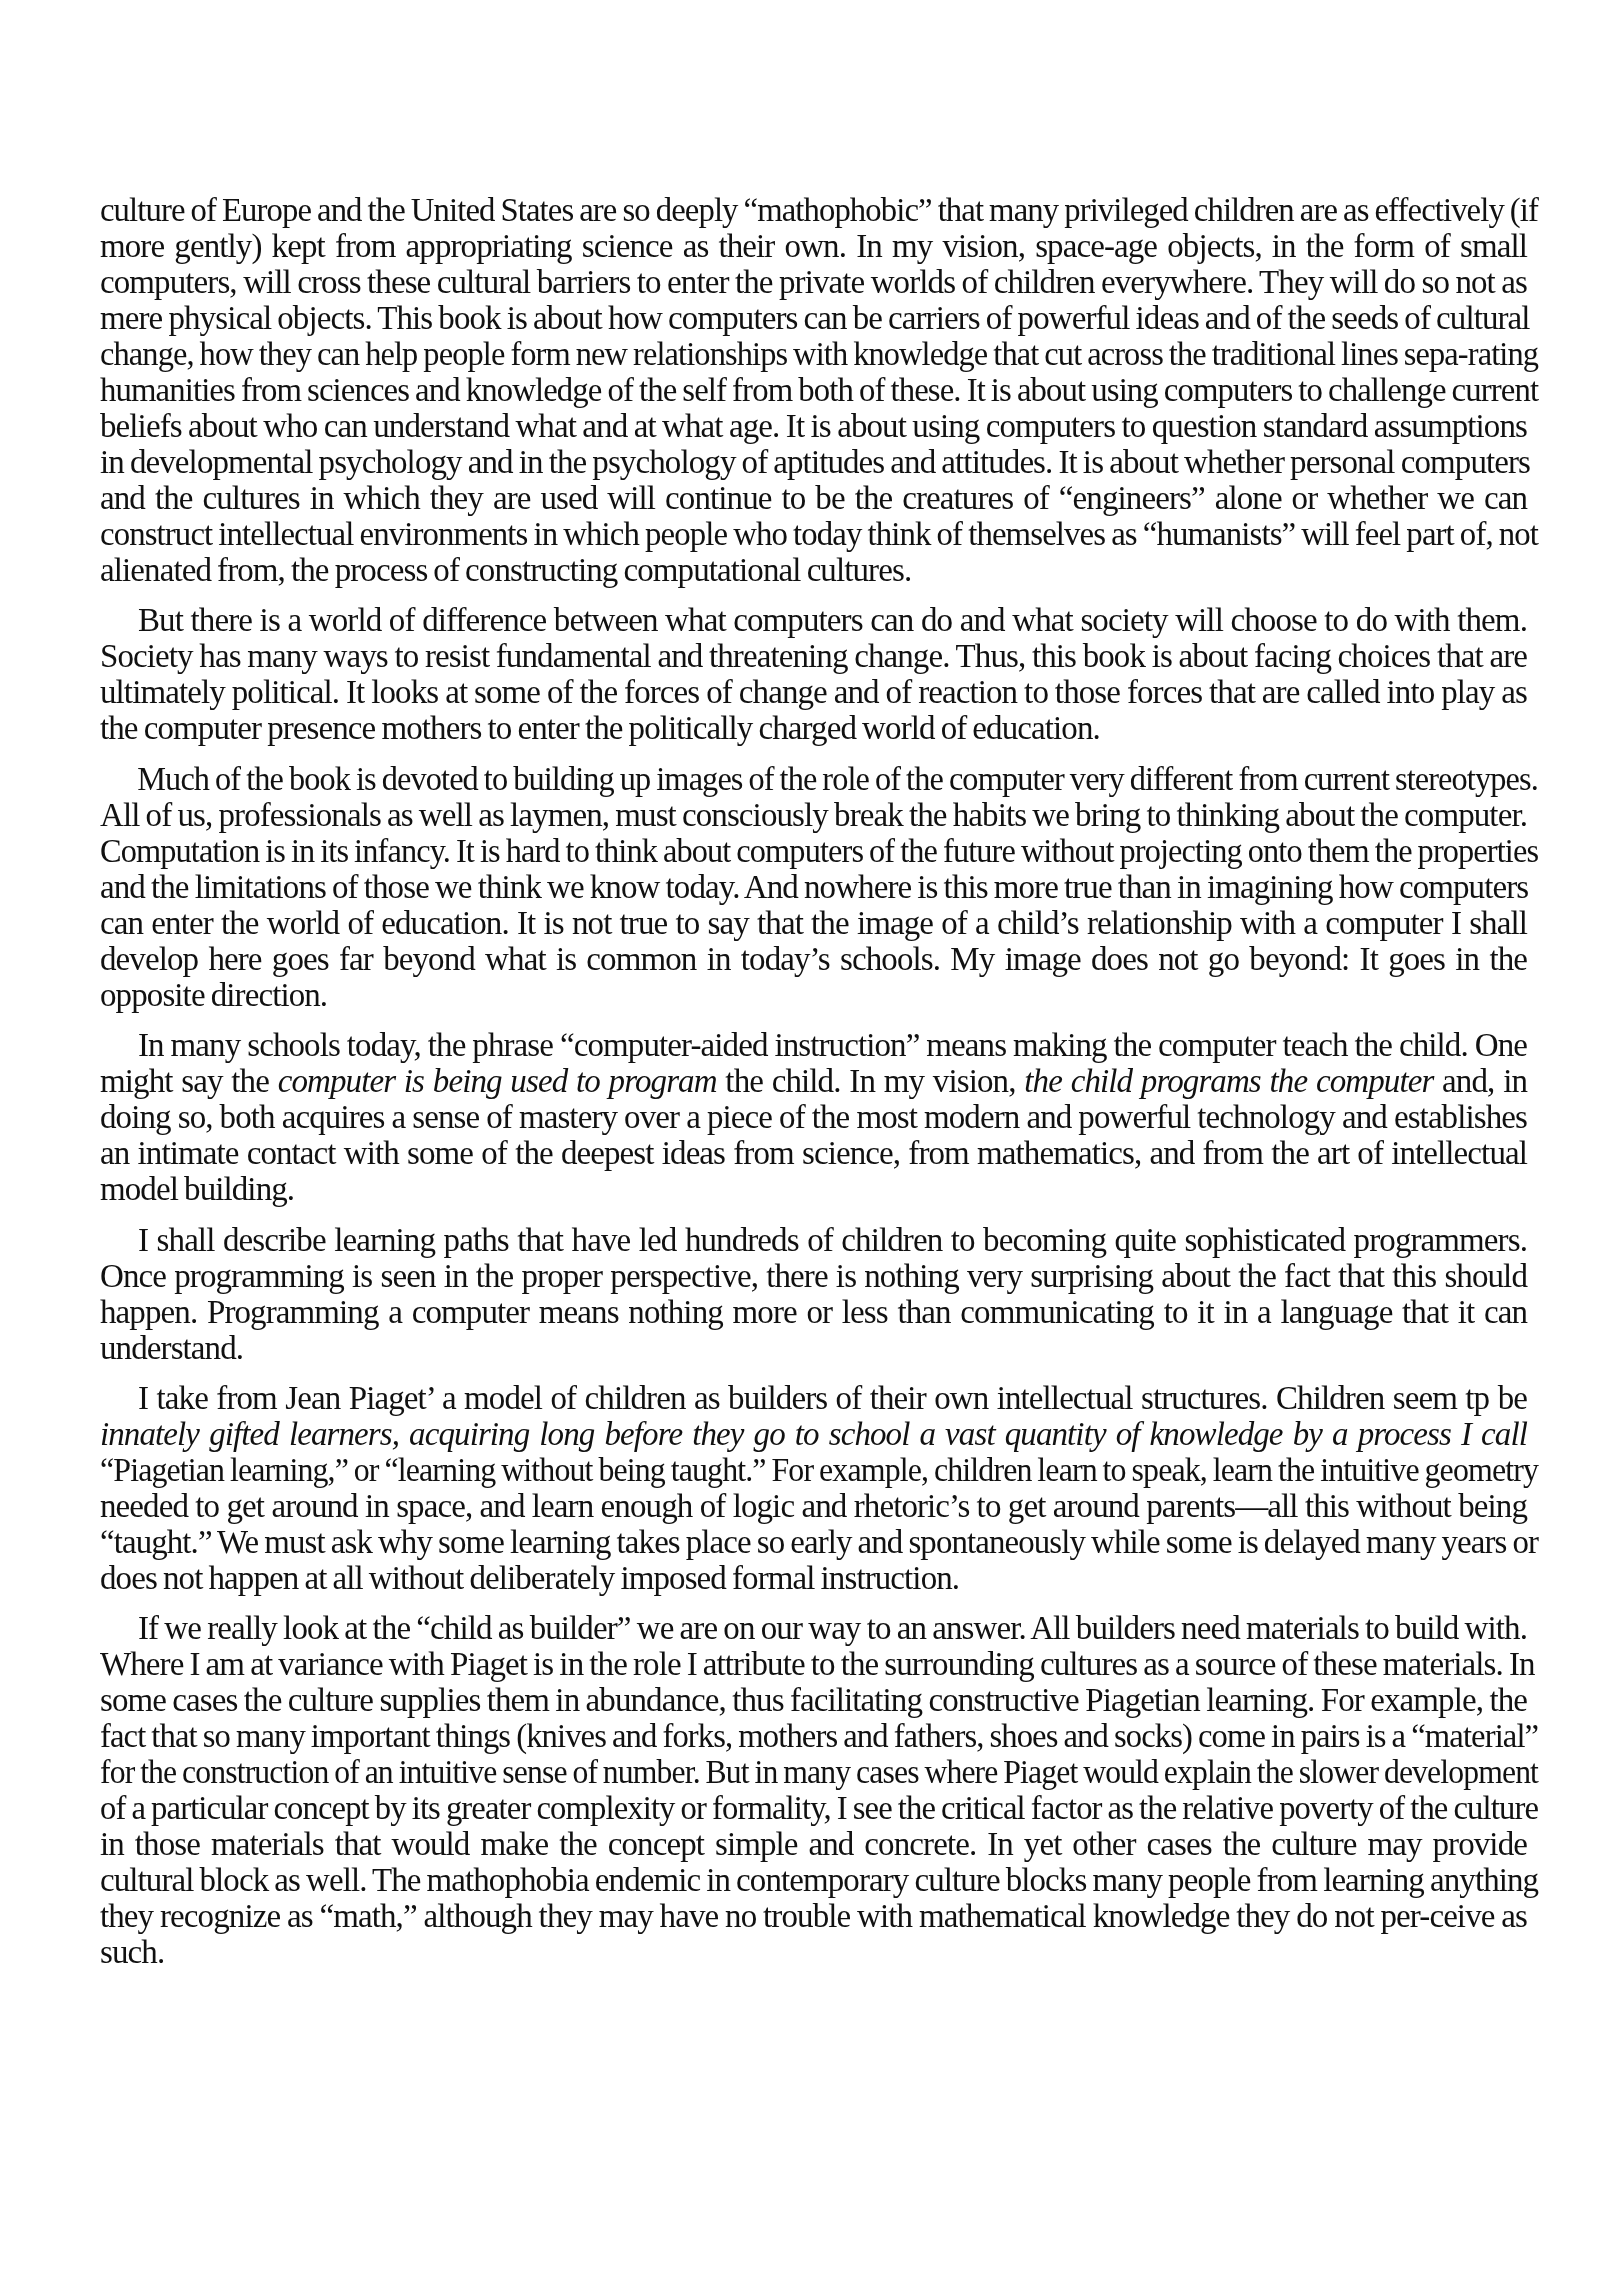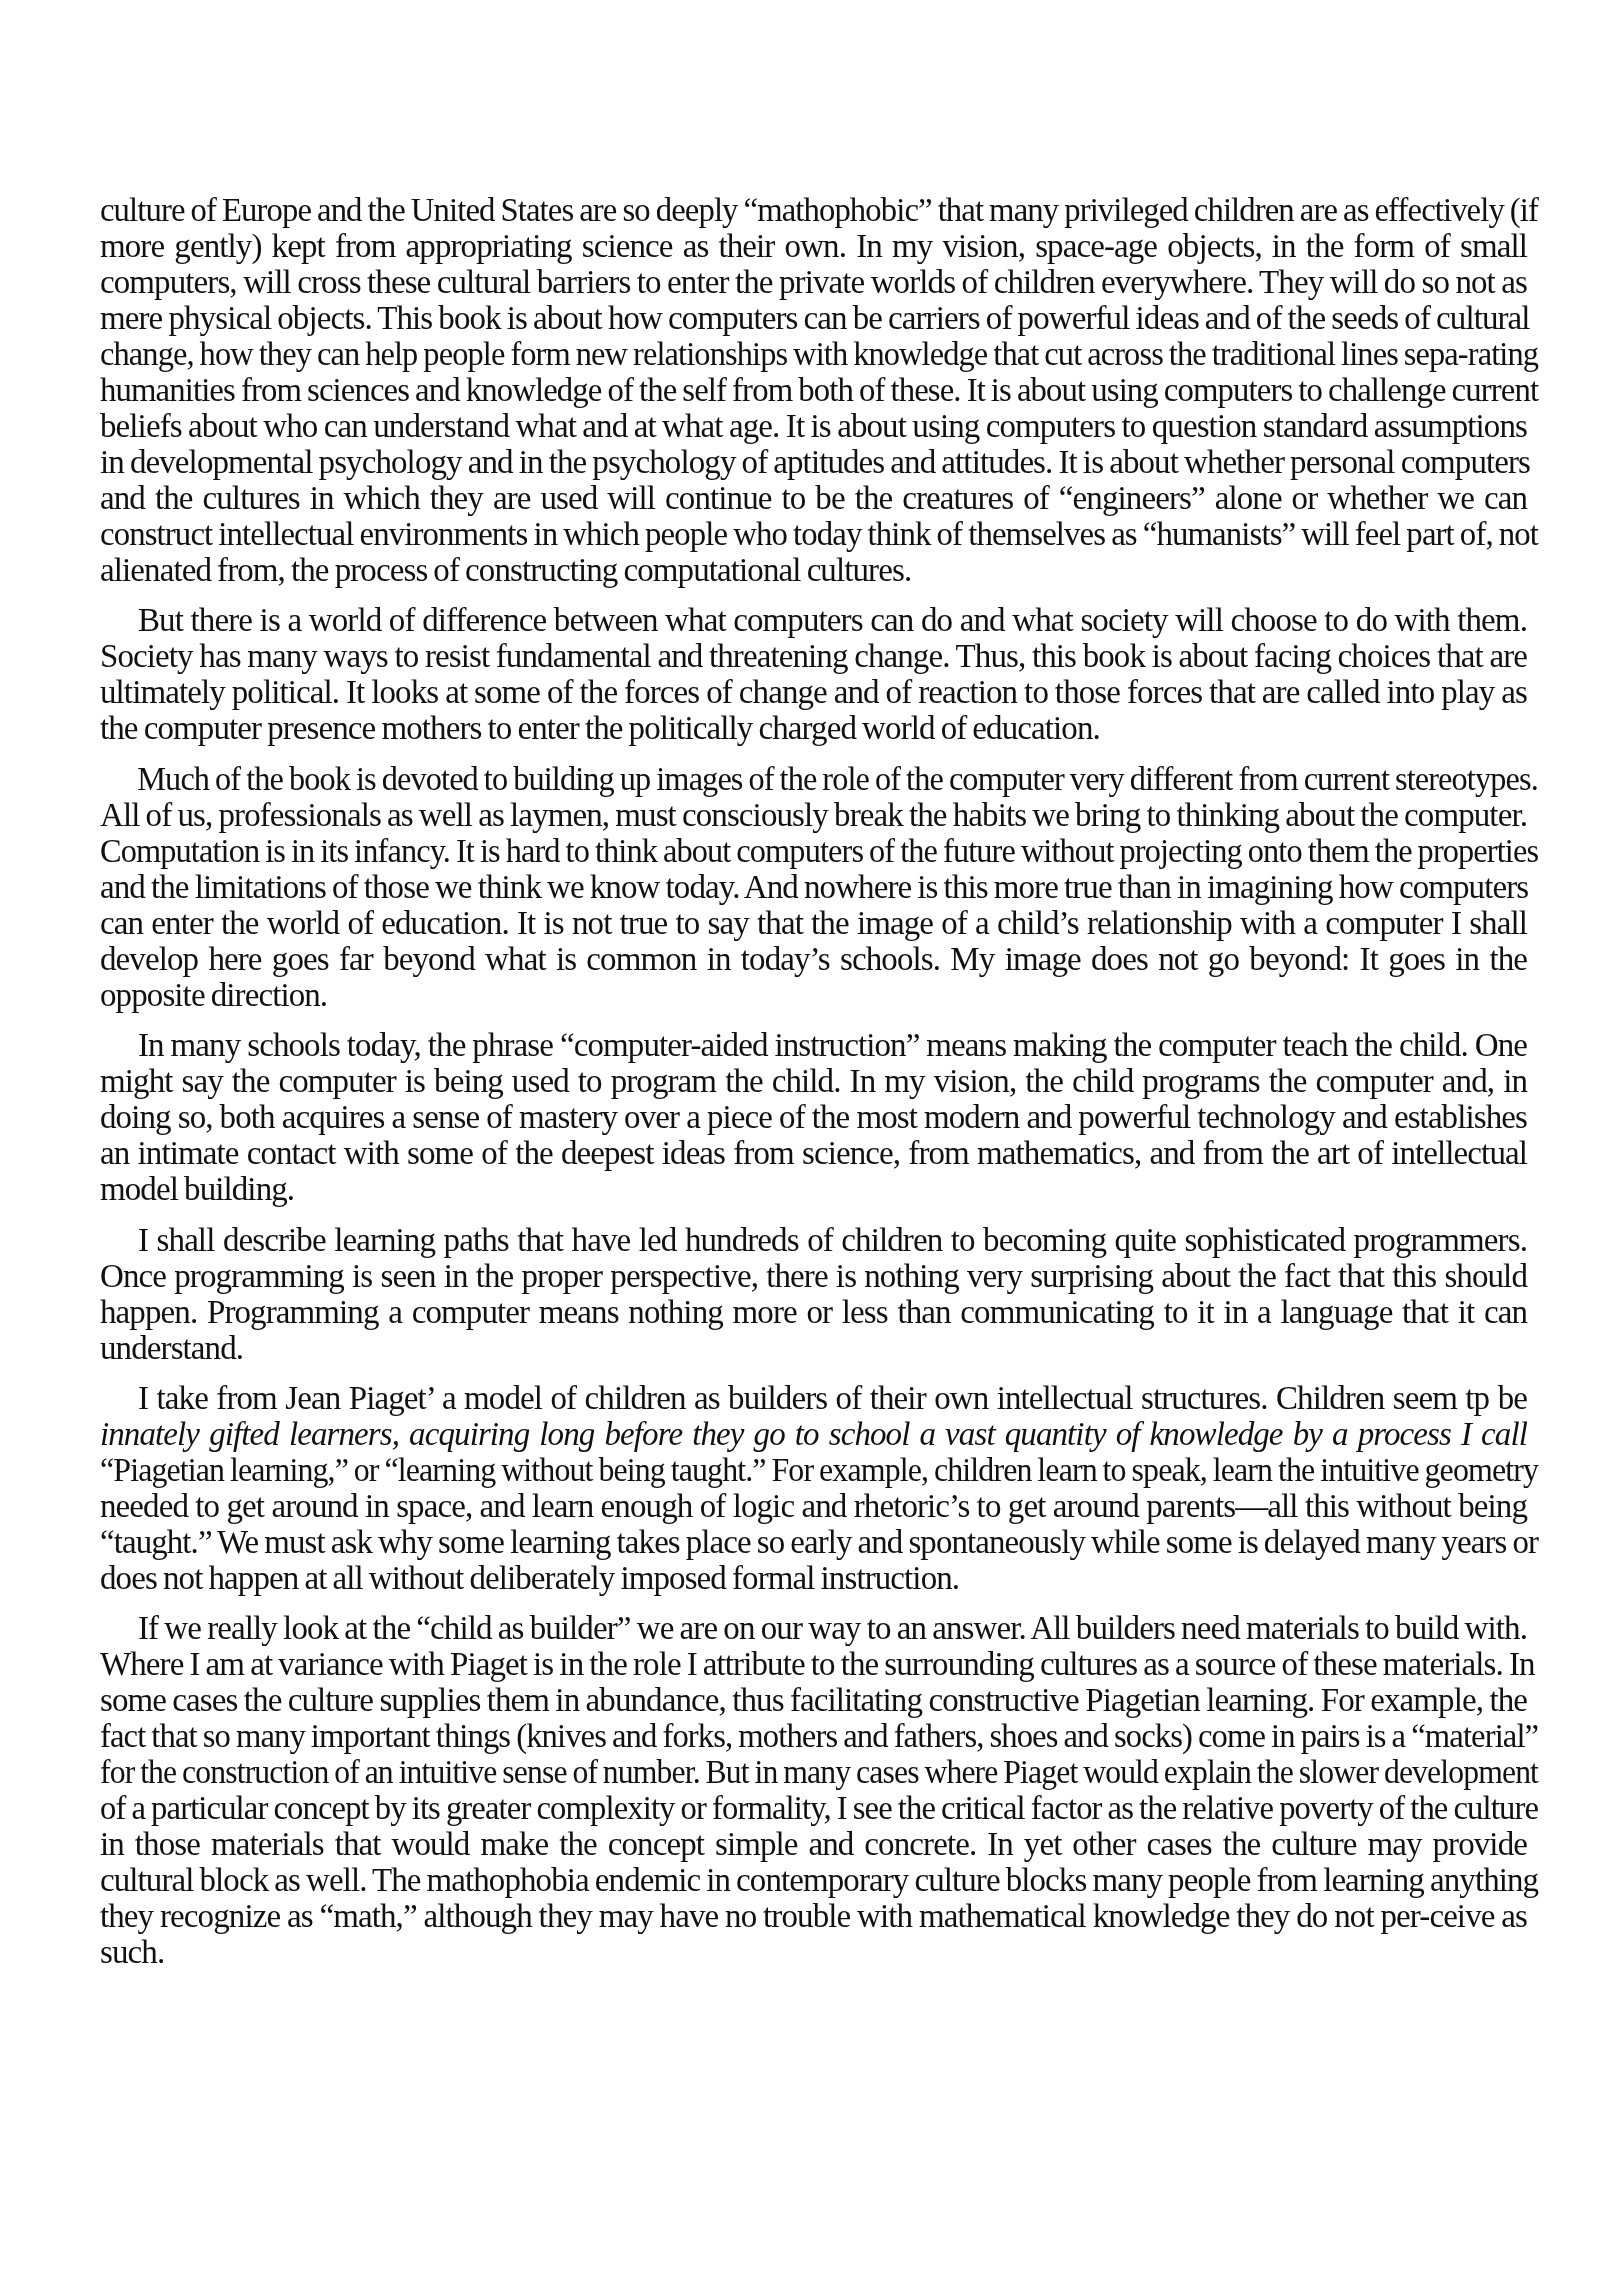--- a/index.html
+++ b/index.html
@@ -45,20 +45,21 @@
     overflow: visible;
   }
   .line.last {
     text-align: right;
     text-align-last: left;
   }
   .line.indent {
     text-indent: 38px;
   }
   .seg-italic {
+    font-style: italic;
   }
 </style>
 </head>
 <body>
 
 <div class="page">
   <div class="text-column">
 
     <div class="para">
       <span class="line" style="white-space: nowrap; transform-origin: left top; transform: scaleX(0.9908); width: 1440px;">culture of Europe and the United States are so deeply “mathophobic” that many privileged children are as effectively (if</span>

